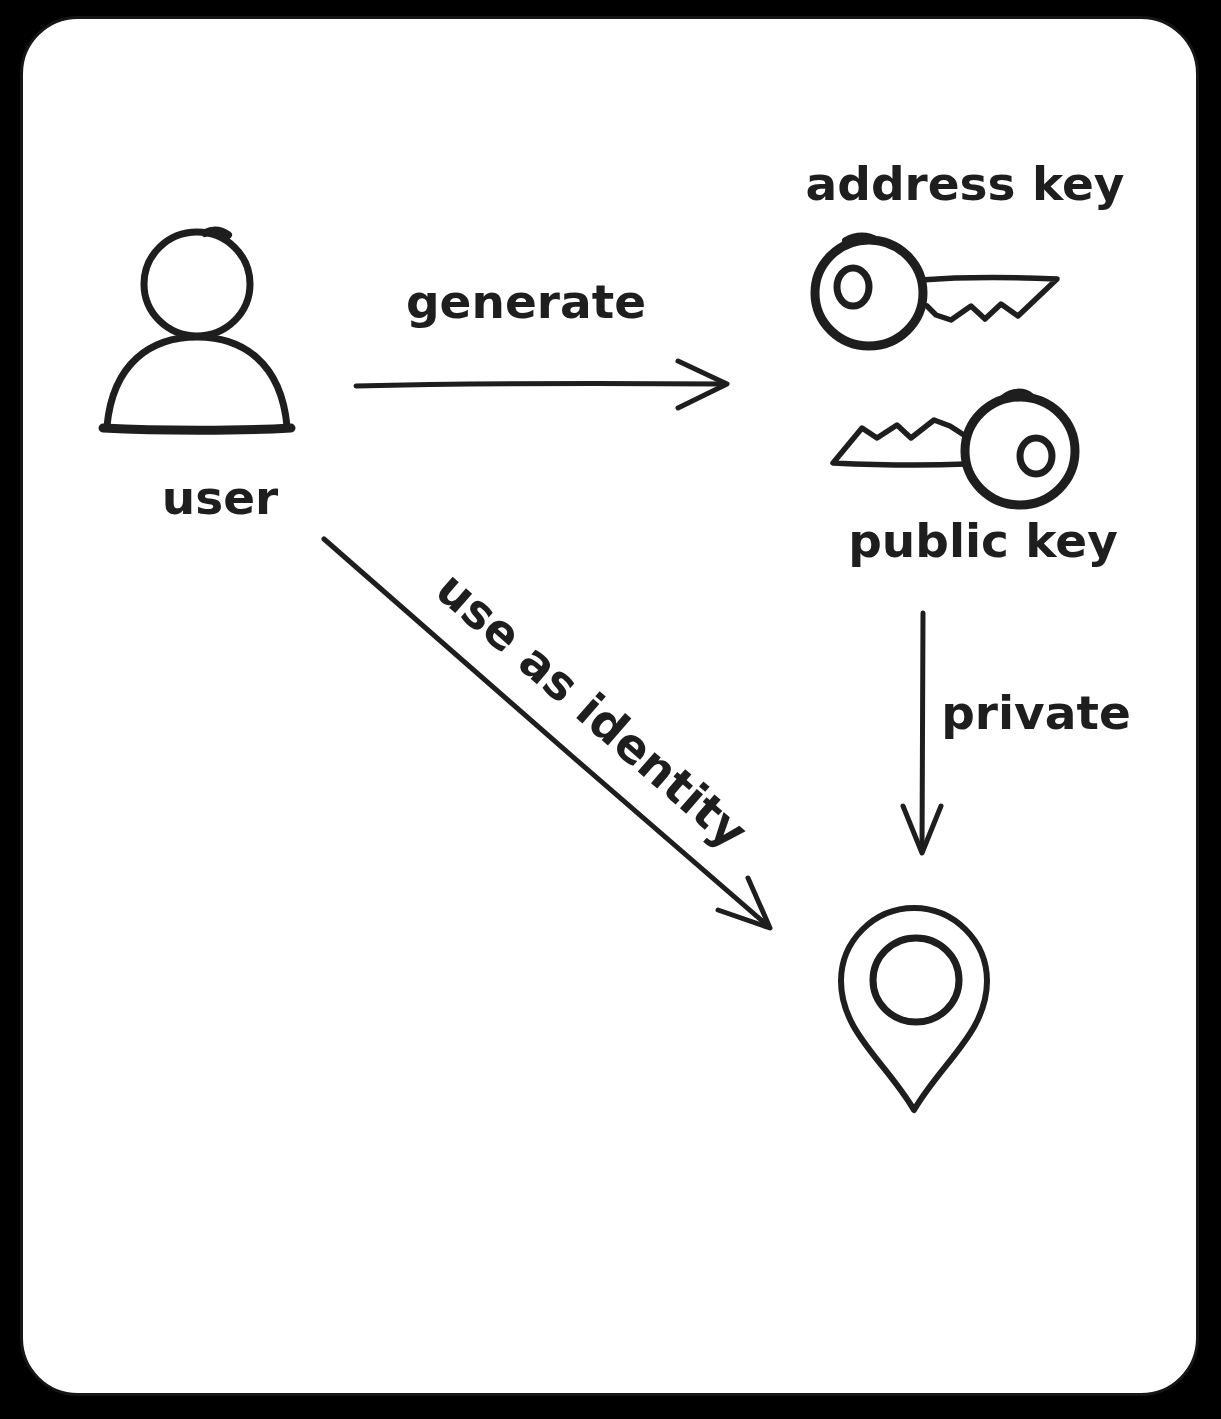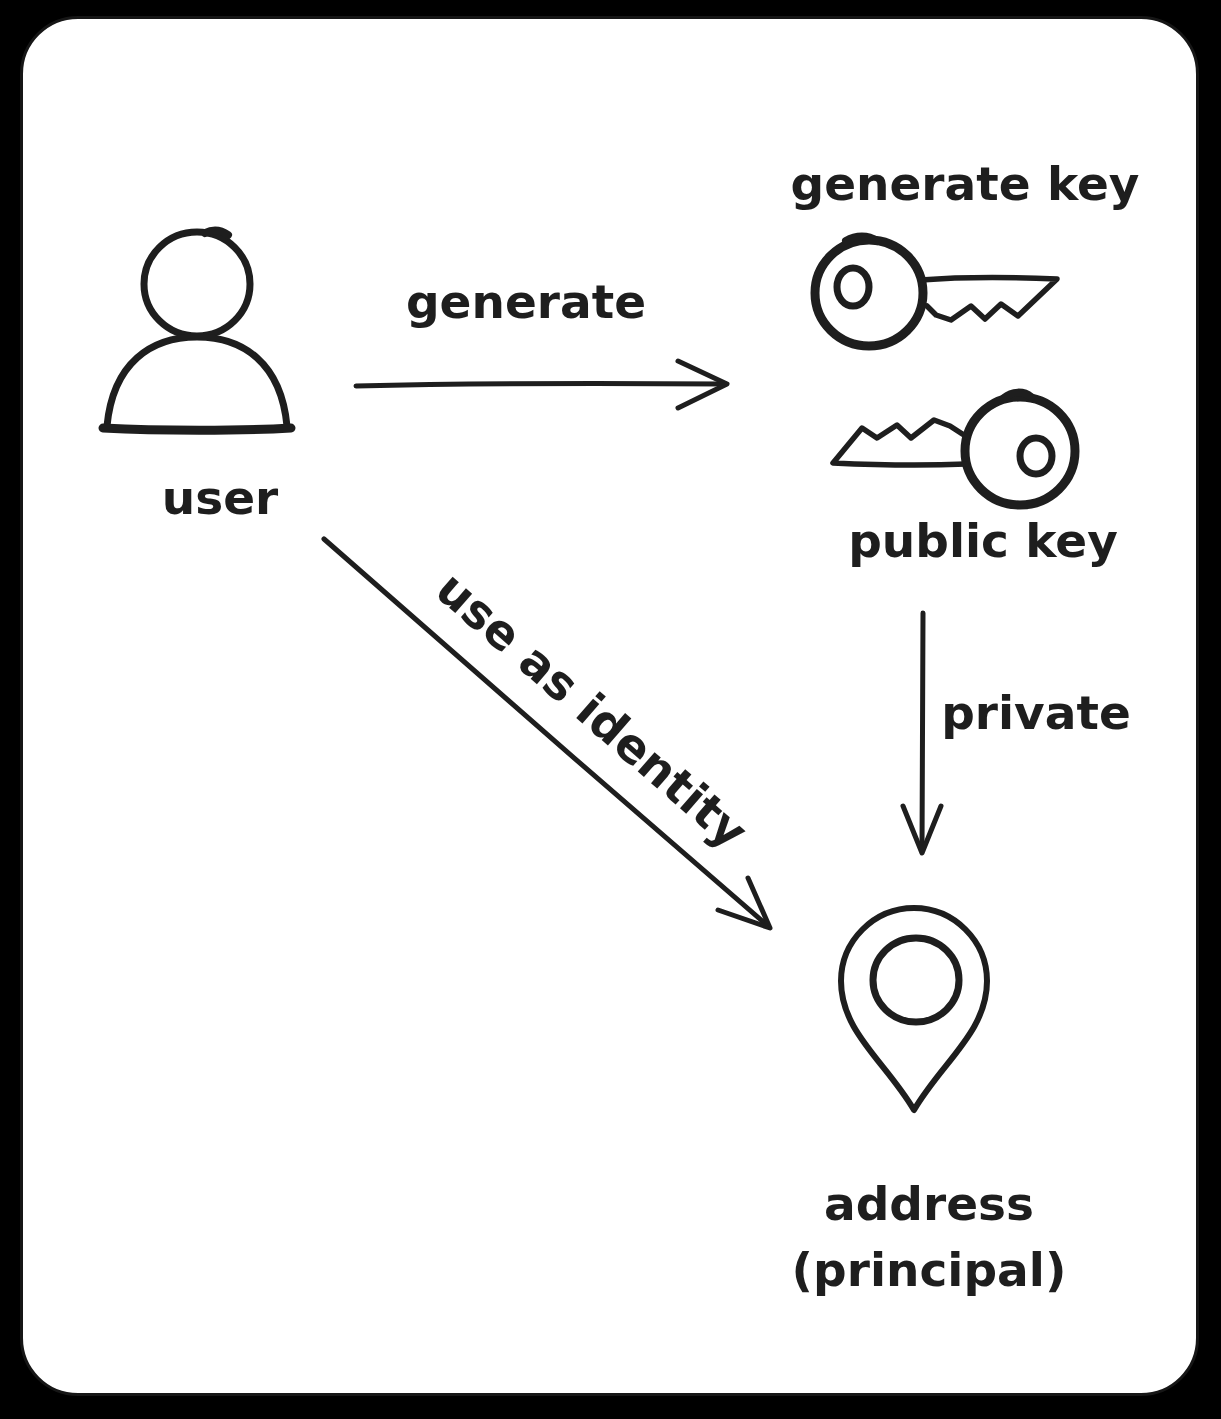--- a/index.html
+++ b/index.html
@@ -97,25 +97,21 @@
     <g>
       <path d="M914 1110 C886 1062 841 1032 841 981 C841 941 874 908 914 908 C954 908 987 941 987 981 C987 1032 942 1062 914 1110 Z" stroke-width="6"></path>
       <ellipse cx="916" cy="980" rx="43" ry="42" stroke-width="7"></ellipse>
     </g>
   </svg>
 
   <div class="lbl" style="left:203px; top:497px;margin-left:17px;">user</div>
 
   <div class="lbl" style="left:526px; top:301px;text-align:right;">generate</div>
 
-  <div class="lbl" style="left:965px; top:183px;">generate key</div>
+  <div class="lbl" style="left:965px; top:183px;">address key</div>
 
   <div class="lbl" style="left:951px; top:540px;margin-left:32px;">public key</div>
 
   <div class="lbl" style="left:1036px; top:712px;">private</div>
 
   <div class="lbl rot" style="left:592px; top:710px;">use as identity</div>
 
-  <div class="lbl center-2line" style="left:929px; top:1237px;">
-    <div>address</div>
-    <div>(principal)</div>
-  </div>
 </div>
 
 </body></html>

